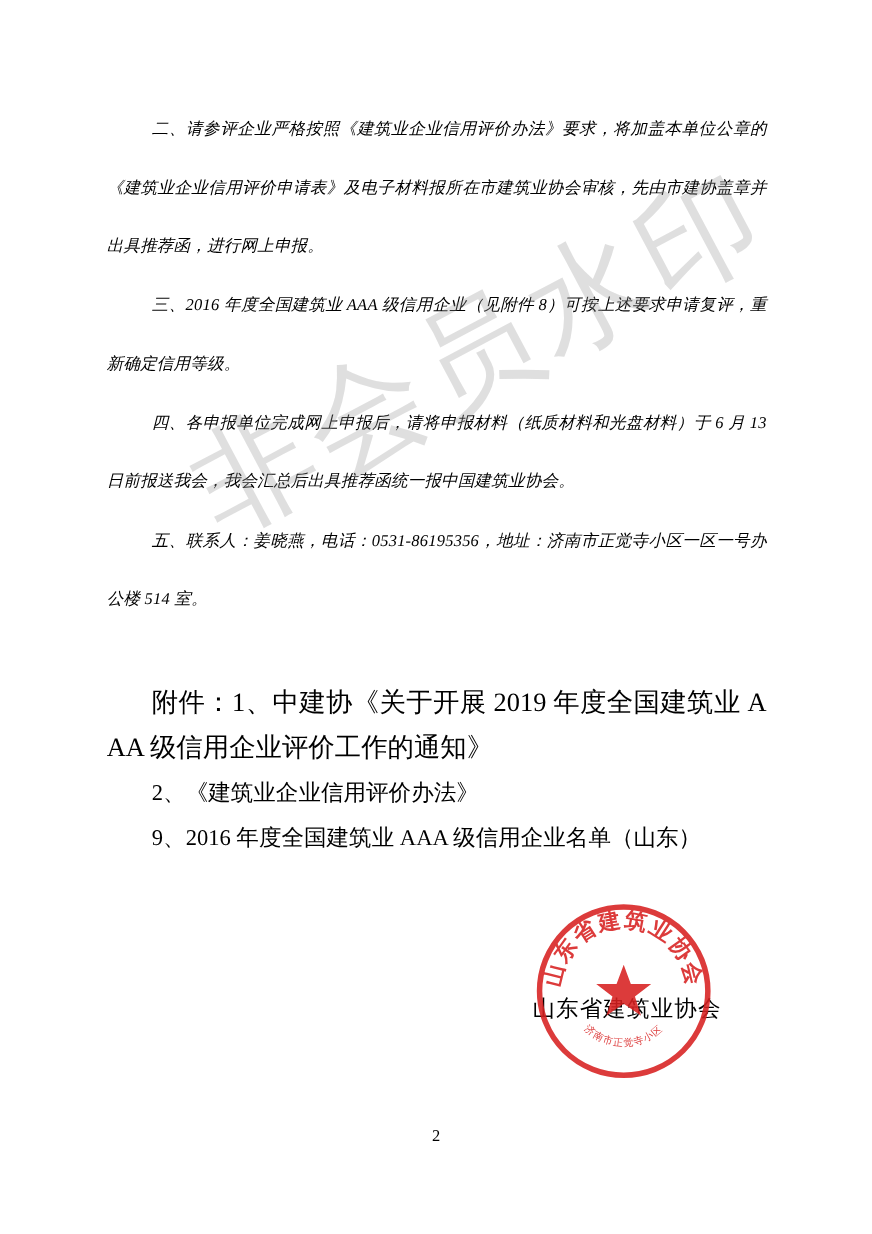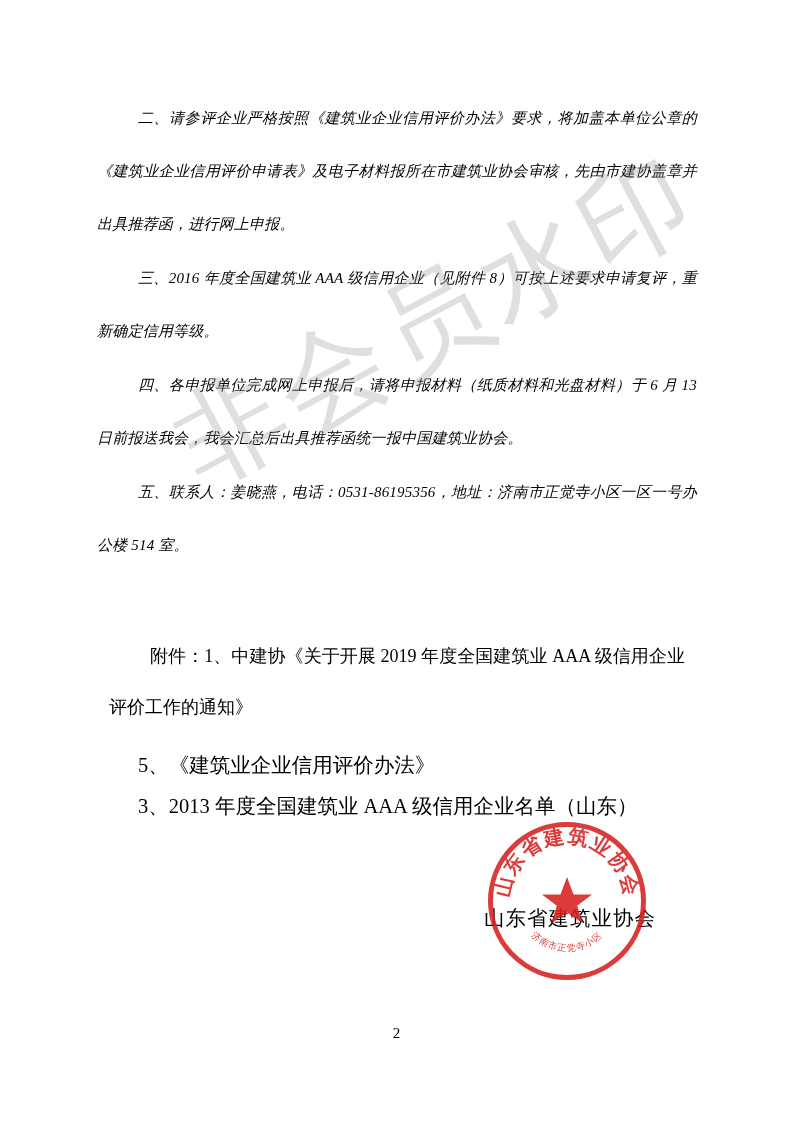--- a/index.html
+++ b/index.html
@@ -35,23 +35,23 @@
     text-align-last: left;
     text-indent: 41px;
     letter-spacing: 0.2px;
     word-break: break-all;
     font-style: italic;
   }
   .gap-block {
     height: 46px;
   }
   p.attach {
-    margin: 12px;
-    font-size: 18px;
-    line-height: 51px;
+    margin: 0;
+    font-size: 24px;
+    line-height: 41px;
     text-align: justify;
     text-indent: 41px;
     word-break: break-all;
   }
   p.attach-sub {
     margin: 0;
     font-size: 20.5px;
     line-height: 41px;
     text-indent: 41px;
   }
@@ -141,22 +141,22 @@
 
   <div class="content">
     <p class="para">二、请参评企业严格按照《建筑业企业信用评价办法》要求，将加盖本单位公章的《建筑业企业信用评价申请表》及电子材料报所在市建筑业协会审核，先由市建协盖章并出具推荐函，进行网上申报。</p>
     <p class="para">三、2016 年度全国建筑业 AAA 级信用企业（见附件 8）可按上述要求申请复评，重新确定信用等级。</p>
     <p class="para">四、各申报单位完成网上申报后，请将申报材料（纸质材料和光盘材料）于 6 月 13 日前报送我会，我会汇总后出具推荐函统一报中国建筑业协会。</p>
     <p class="para">五、联系人：姜晓燕，电话：0531-86195356，地址：济南市正觉寺小区一区一号办公楼 514 室。</p>
 
     <div class="gap-block"></div>
 
     <p class="attach">附件：1、中建协《关于开展 2019 年度全国建筑业 AAA 级信用企业评价工作的通知》</p>
-    <p class="attach-sub">5、《建筑业企业信用评价办法》</p>
-    <p class="attach-sub">3、2013 年度全国建筑业 AAA 级信用企业名单（山东）</p>
+    <p class="attach-sub">2、《建筑业企业信用评价办法》</p>
+    <p class="attach-sub">9、2016 年度全国建筑业 AAA 级信用企业名单（山东）</p>
   </div>
 
   <div class="watermark">非会员水印</div>
 
   <div class="signature">
     <div class="sig-line">山东省建筑业协会</div>
   </div>
 
   <div class="seal">
     <svg class="seal-arc" viewBox="0 0 148 148">

